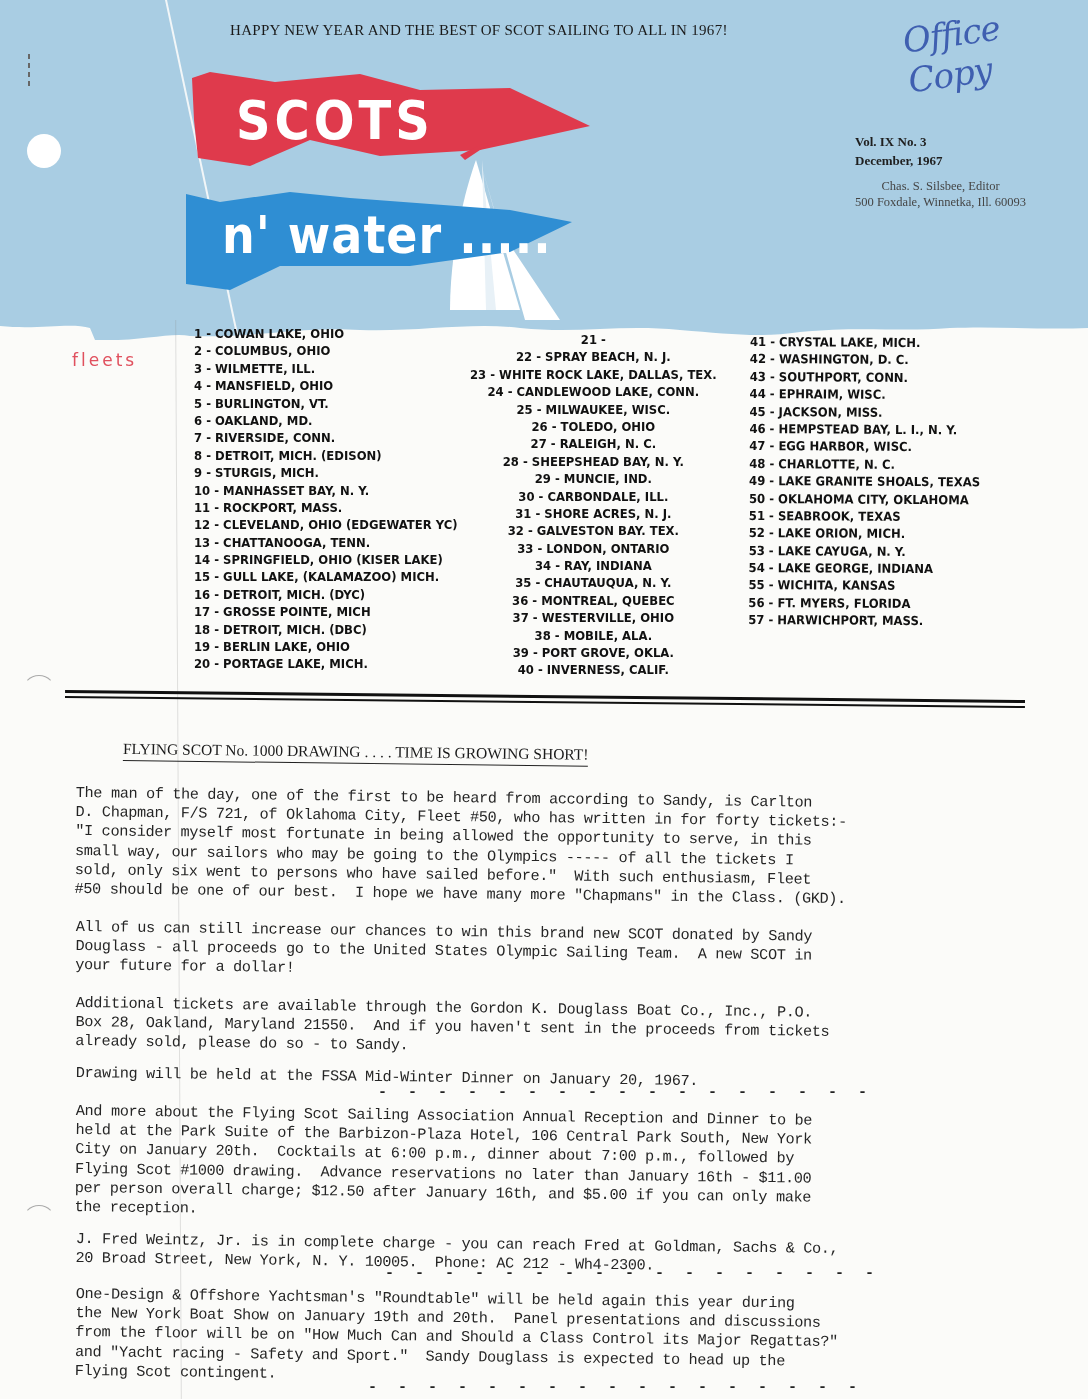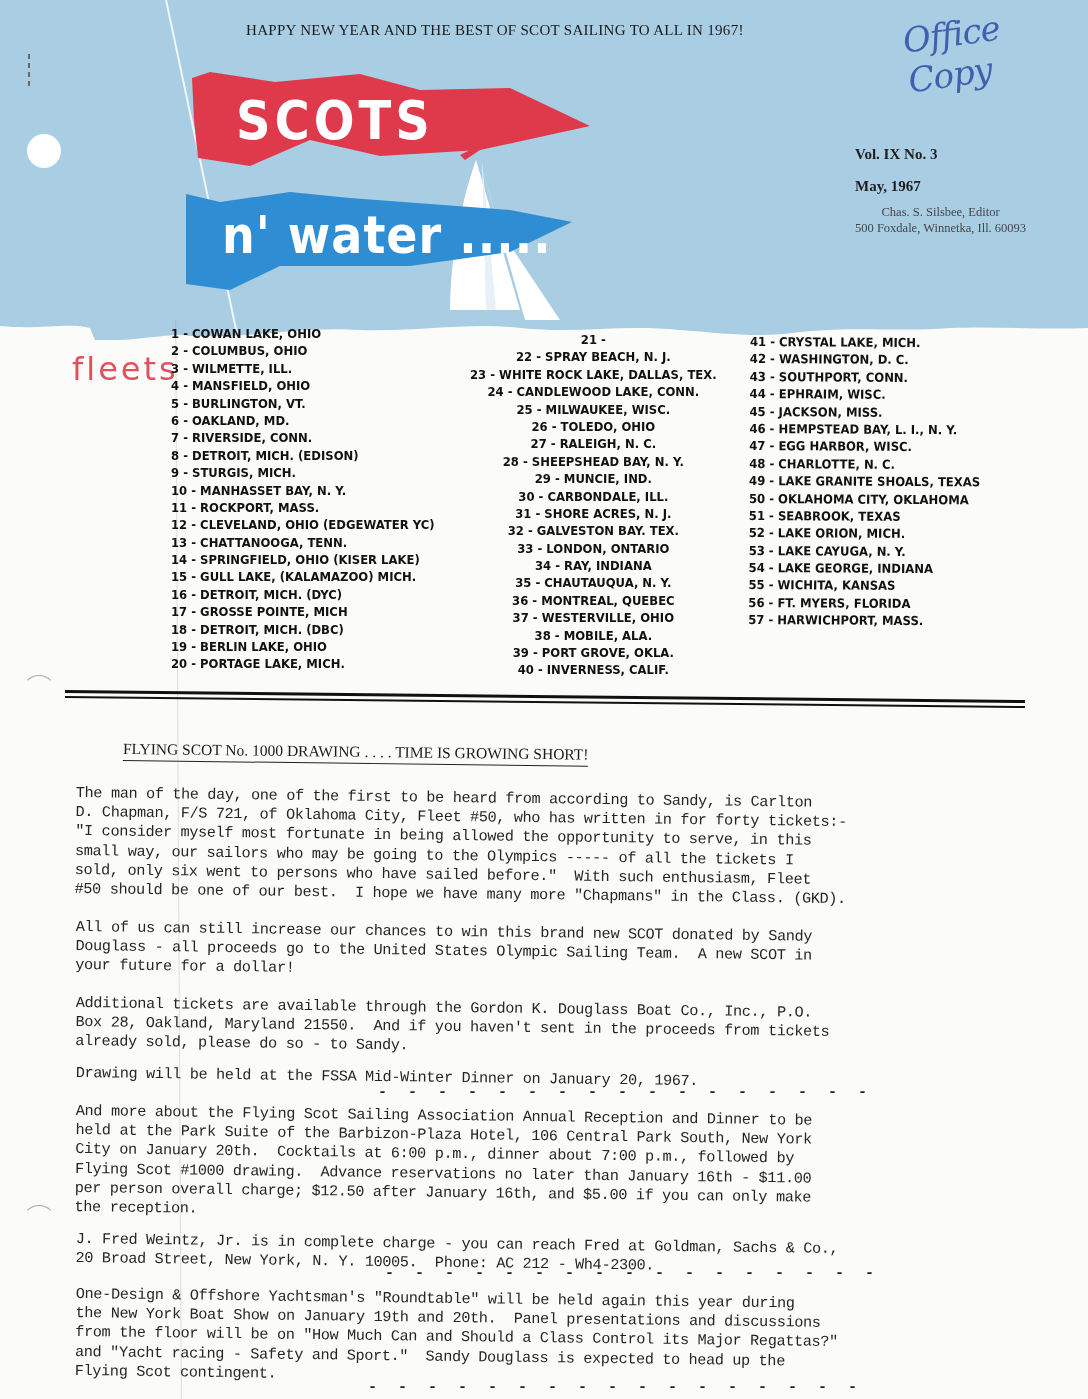--- a/index.html
+++ b/index.html
@@ -10,21 +10,21 @@
 
   
   .sky {
     position: absolute; left: 0; top: 0; width: 1088px; height: 340px;
     background: #a9cde3;
   }
   .wave {
     position: absolute; left: 0; top: 318px; width: 1088px; height: 40px;
   }
   .greeting {
-    position: absolute; left: 246px; top: 22px;
+    position: absolute; left: 230px; top: 22px;
     font-family: "Liberation Serif", serif; font-size: 15px; letter-spacing: 0.3px;
     color: #1a1a1a;
   }
   .handwriting {
     position: absolute; left: 905px; top: 8px;
     font-family: "DejaVu Serif", serif; font-style: italic; font-size: 34px;
     color: #3f5fb0; transform: rotate(-8deg); letter-spacing: -1px;
   }
   .mast-line {
     position: absolute; left: 165px; top: 0; width: 2px; height: 360px;
@@ -37,41 +37,41 @@
     color: #ffffff; letter-spacing: 4px; transform: scaleY(1.12);
   }
   .logo-text-water {
     position: absolute; left: 222px; top: 208px;
     font-family: "DejaVu Sans", sans-serif; font-weight: bold; font-size: 46px;
     color: #ffffff; letter-spacing: 1px; transform: scaleY(1.12);
   }
 
   .issue { position: absolute; left: 855px; top: 132px; }
   .issue-vol, .issue-date {
-    font-family: "Liberation Serif", serif; font-weight: bold; font-size: 15px;
-    color: #1f1f1f; line-height: 19px; margin-top: 13px;
+    font-family: "Liberation Serif", serif; font-weight: bold; font-size: 13px;
+    color: #1f1f1f; line-height: 19px;
   }
   .issue-editor, .issue-address {
     font-family: "Liberation Serif", serif; font-size: 12.5px; color: #454545; line-height: 16px;
   }
   .issue-editor { margin-top: 8px; text-align: center; }
 
   
   .fleets-label {
     position: absolute; left: 72px; top: 350px;
-    font-family: "DejaVu Sans", sans-serif; font-size: 32px; letter-spacing: 3px;
+    font-family: "DejaVu Sans", sans-serif; font-size: 17px; letter-spacing: 3px;
     color: #e0505e;
   }
   .fleet-col { position: absolute; list-style: none; }
   .fleet-col li {
     font-family: "DejaVu Sans", sans-serif; font-weight: bold; font-size: 12.5px;
     color: #111; height: 17.4px; line-height: 17.4px; white-space: nowrap;
     transform: scaleX(0.93); transform-origin: left center;
   }
-  .col1 { left: 171px; top: 325px; }
+  .col1 { left: 194px; top: 325px; }
   .col2 { left: 470px; top: 331px; text-align: center; }
   .col3 { left: 750px; top: 333px; transform: rotate(0.35deg); transform-origin: left top; }
   .col1 li { text-align: left; }
 
   .divider {
     position: absolute; left: 65px; top: 690px; width: 960px; height: 14px;
     transform: rotate(0.6deg); transform-origin: left center;
   }
   .divider .l1 { height: 3px; background: #111; }
   .divider .l2 { height: 2px; background: #111; margin-top: 3px; }
@@ -134,21 +134,21 @@
     <path d="M6,124 L40,132 L110,122 L170,128 L250,134 L330,140 L392,152 L330,182 L230,196 L160,196 L100,196 L50,220 L6,214 Z" fill="#2f8ed3"></path>
   </svg>
   <div class="logo-text-scots">SCOTS</div>
   <div class="logo-text-water">n' water .....</div>
 
   <div class="greeting">HAPPY NEW YEAR AND THE BEST OF SCOT SAILING TO ALL IN 1967!</div>
   <div class="handwriting">Office Copy</div>
 
   <div class="issue">
     <div class="issue-vol">Vol. IX  No. 3</div>
-    <div class="issue-date">May, 1967</div>
+    <div class="issue-date">December, 1967</div>
     <div class="issue-editor">Chas. S. Silsbee, Editor</div>
     <div class="issue-address">500 Foxdale, Winnetka, Ill. 60093</div>
   </div>
 
   <div class="staple">
       <span></span>
       <span></span>
       <span></span>
       <span></span>
     </div>

